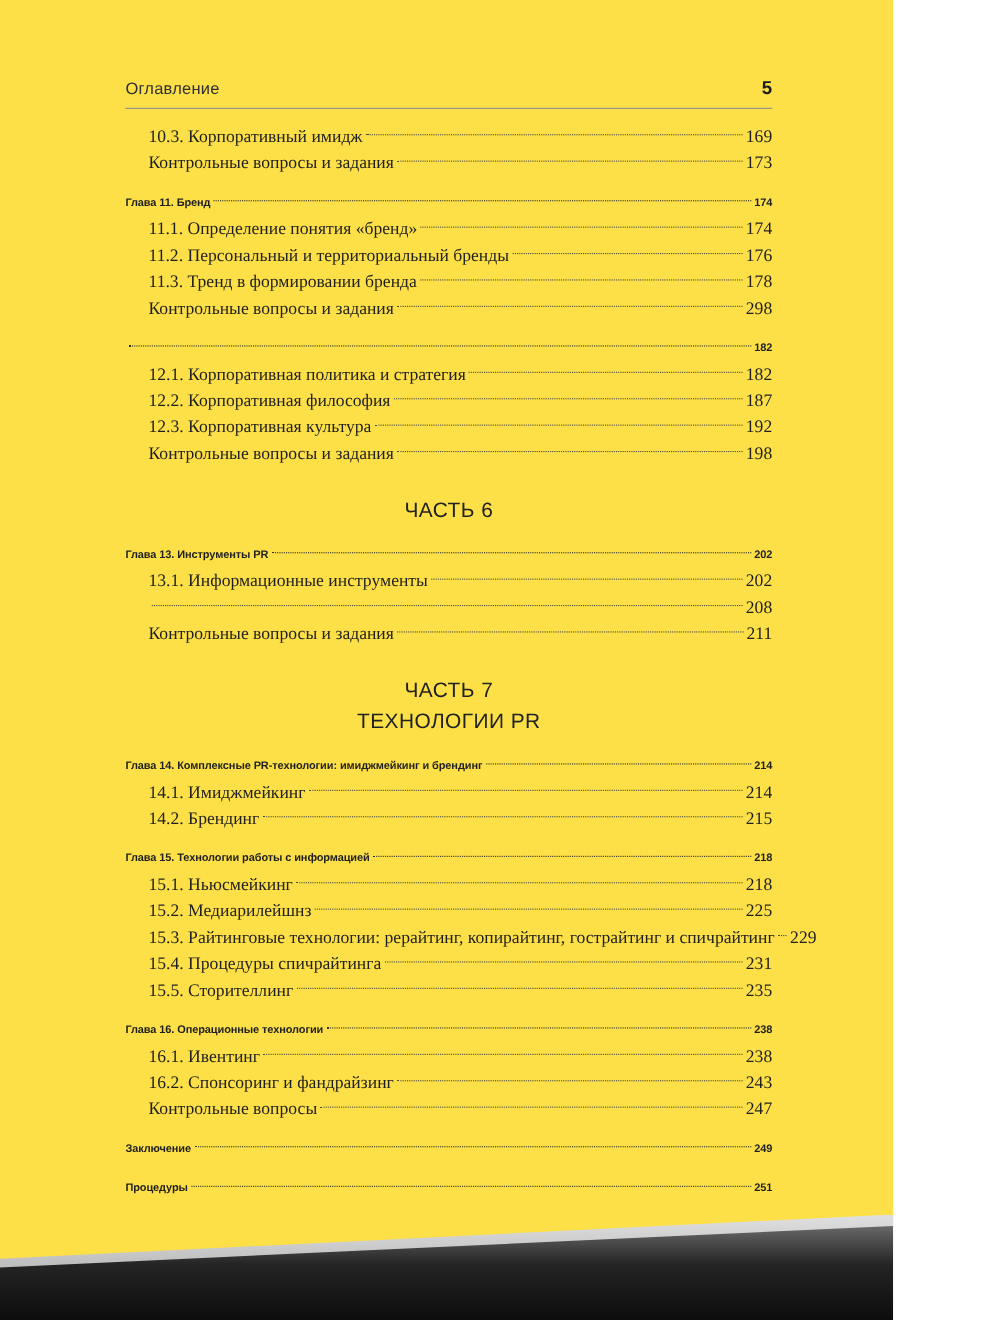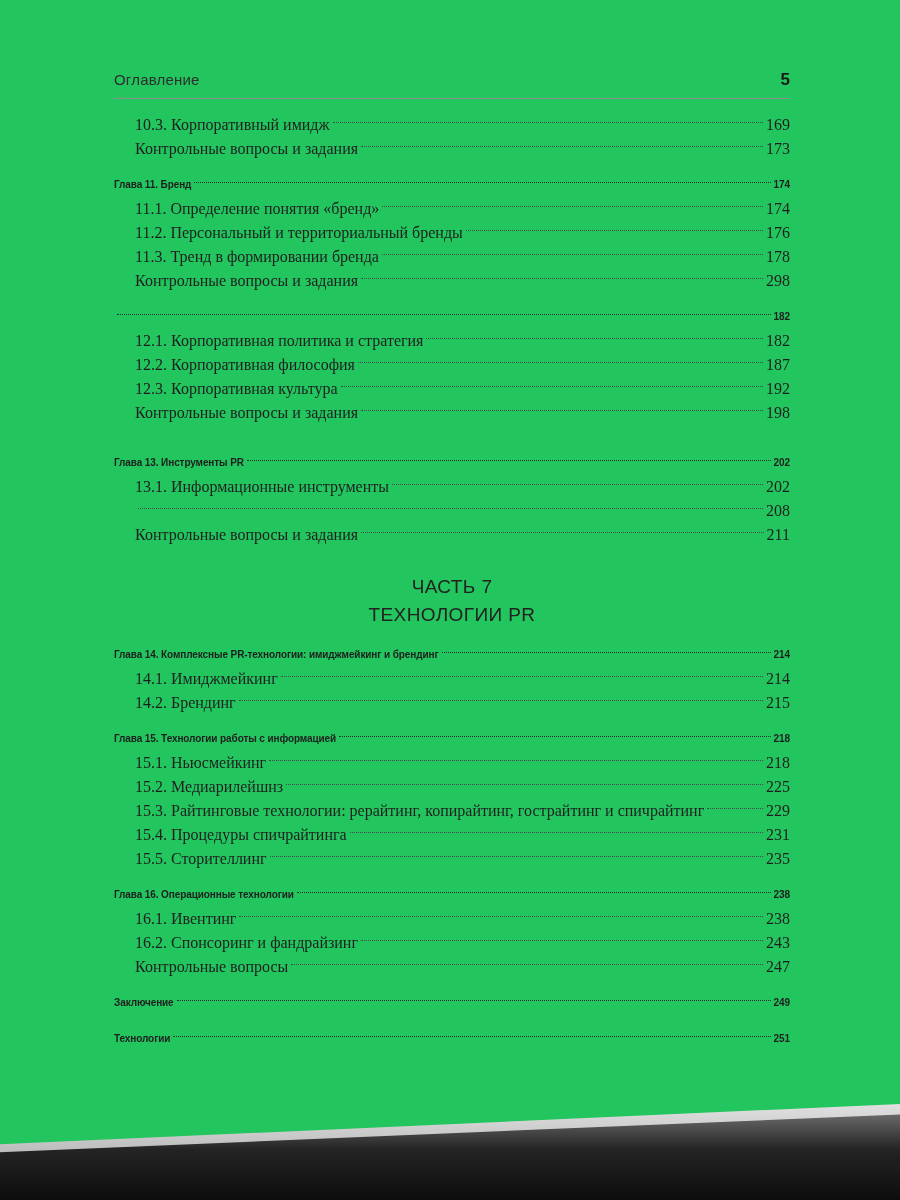--- a/index.html
+++ b/index.html
@@ -1,21 +1,21 @@
 <!DOCTYPE html>
 <html><head>
 <meta charset="utf-8">
 <style>
   html, body { margin: 0; padding: 0; background: #ffffff; }
 
   .sheet {
     position: relative;
-    width: 900px;
+    width: 812px;
     height: 1200px;
-    background: #22c55e;
+    background: #fde047;
     overflow: hidden;
     font-family: "Liberation Serif", serif;
     color: #1d1d1d;
   }
 
   .content {
     position: absolute;
     left: 114px;
     right: 110px;
     top: 70px;
@@ -154,20 +154,21 @@
           <span class="title">12.3. Корпоративная культура</span>
           <span class="leader"></span>
           <span class="pagenum">192</span>
         </div>
         <div class="row entry">
           <span class="title">Контрольные вопросы и задания</span>
           <span class="leader"></span>
           <span class="pagenum">198</span>
         </div>
         <div class="part">
+          <div>ЧАСТЬ 6</div>
         </div>
         <div class="row chapter">
           <span class="title">Глава 13. Инструменты PR</span>
           <span class="leader"></span>
           <span class="pagenum">202</span>
         </div>
         <div class="row entry">
           <span class="title">13.1. Информационные инструменты</span>
           <span class="leader"></span>
           <span class="pagenum">202</span>
@@ -249,21 +250,21 @@
           <span class="title">Контрольные вопросы</span>
           <span class="leader"></span>
           <span class="pagenum">247</span>
         </div>
         <div class="row chapter">
           <span class="title">Заключение</span>
           <span class="leader"></span>
           <span class="pagenum">249</span>
         </div>
         <div class="row chapter">
-          <span class="title">Технологии</span>
+          <span class="title">Процедуры</span>
           <span class="leader"></span>
           <span class="pagenum">251</span>
         </div>
       </div>
 
   </div>
 
   <div class="bottom-wedge-light"></div>
   <div class="bottom-wedge-dark"></div>
 </div>

